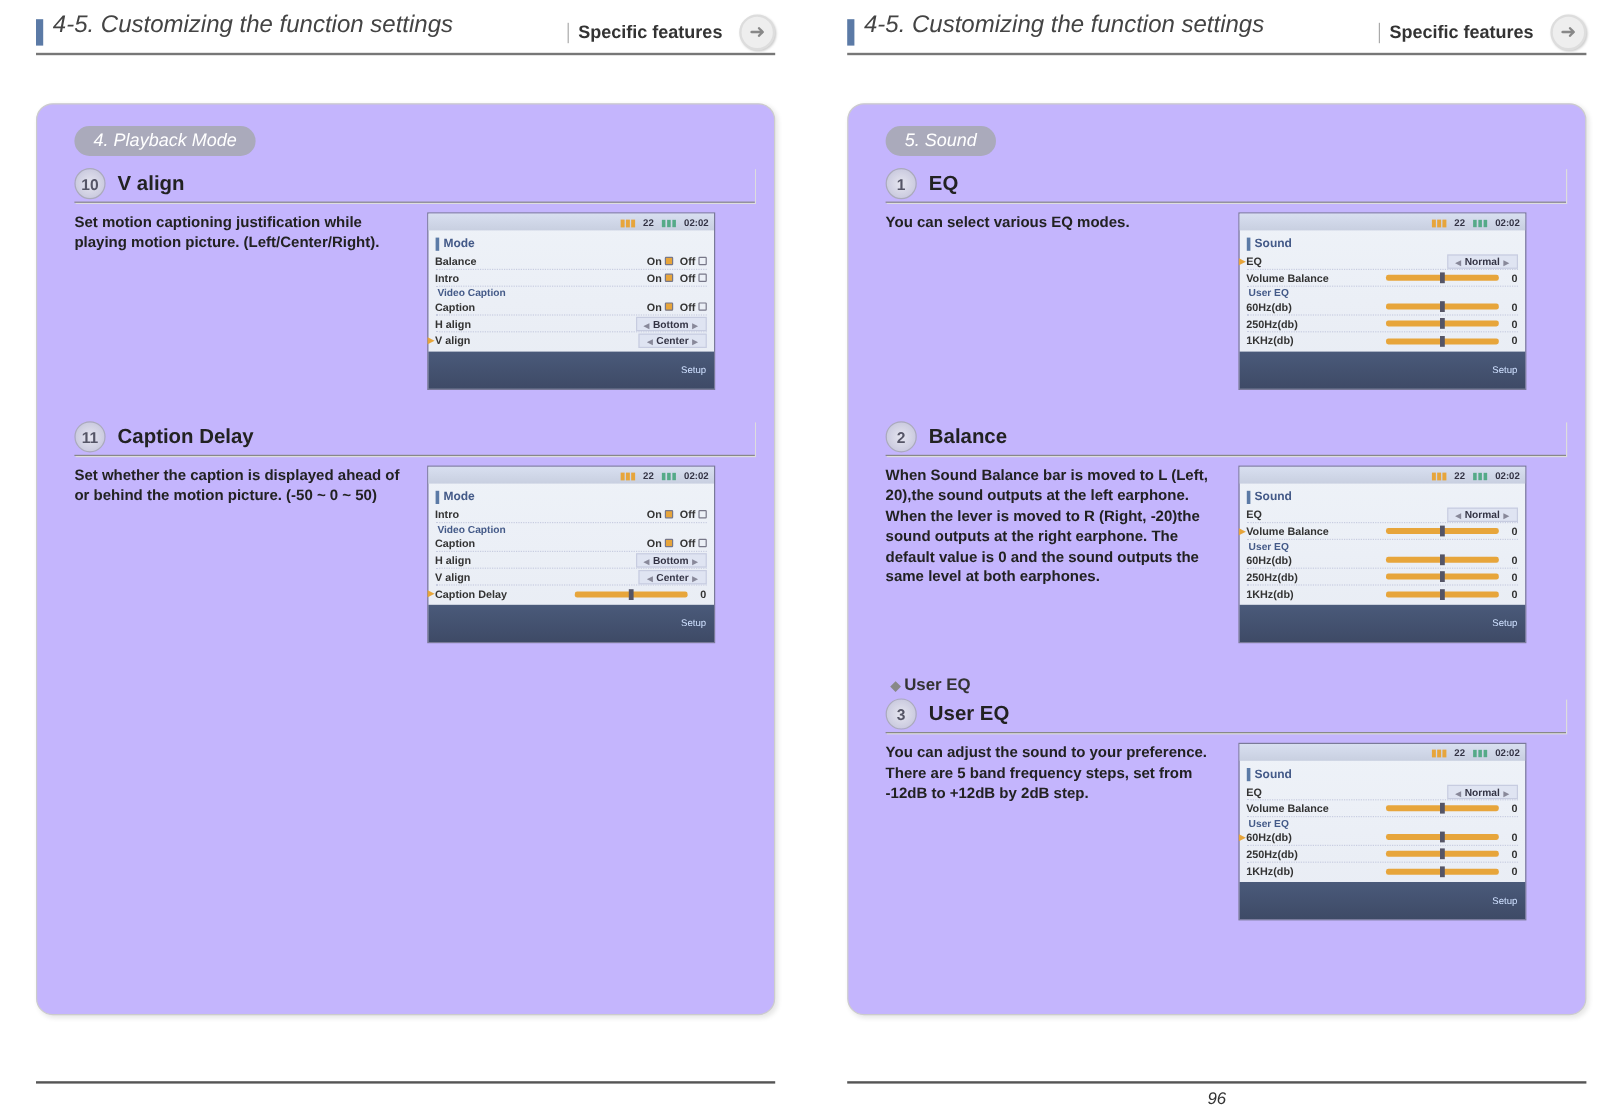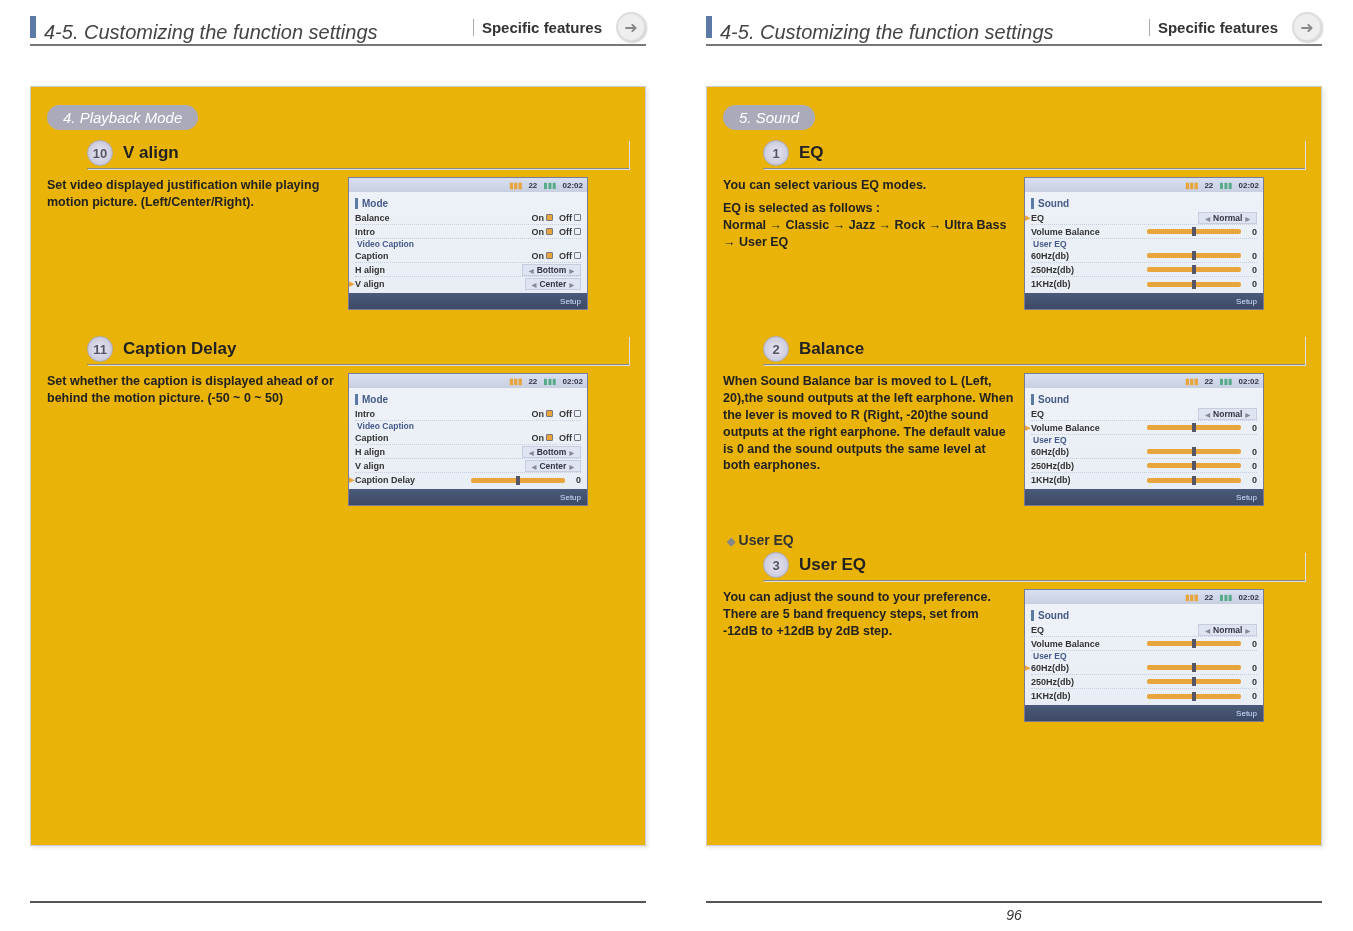--- a/index.html
+++ b/index.html
@@ -1,27 +1,27 @@
 <!DOCTYPE html>
 <html><head>
 <meta charset="utf-8">
 <style>
   * { box-sizing: border-box; margin: 0; padding: 0; }
   body { font-family: Arial, Helvetica, sans-serif; background: #fff; width: 1353px; height: 931px; display: flex; }
   .page { width: 676px; height: 931px; position: relative; padding: 10px 30px; }
   .page-left { border-right: none; }
-  .header { border-bottom: 2px solid #777; display: flex; align-items: flex-end; height: 36px; position: relative; }
+  .header { border-bottom: 2px solid #777; display: flex; align-items: flex-start; height: 36px; position: relative; }
   .header-bar { width: 6px; height: 22px; background: #5b7aa6; margin-right: 8px; align-self: center; }
   .header-title { font-size: 20px; font-style: italic; color: #444; flex: 1; }
   .header-sub { font-size: 15px; font-weight: bold; color: #333; padding: 0 8px; border-left: 1px solid #aaa; align-self: center; }
   .arrow-circ { width: 30px; height: 30px; border-radius: 50%; background: #eee; border: 2px solid #ddd; display: flex; align-items: center; justify-content: center; color: #888; font-size: 16px; margin-left: 6px; align-self: center; box-shadow: 1px 1px 2px #ccc; }
-  .content-frame { margin-top: 40px; border: 1px solid #ccc; border-radius: 0; padding: 18px 16px 20px 16px; min-height: 760px; background: #eab308; box-shadow: 2px 2px 4px rgba(0,0,0,0.1); position: relative; }
+  .content-frame { margin-top: 40px; border: 1px solid #ccc; border-radius: 14px; padding: 18px 16px 20px 31px; min-height: 760px; background: #c4b5fd; box-shadow: 2px 2px 4px rgba(0,0,0,0.1); position: relative; }
   .section-tab { display: inline-block; padding: 4px 16px; background: #aab; color: #fff; font-style: italic; font-size: 15px; border-radius: 14px; margin-bottom: 10px; }
   .subsec { margin-bottom: 26px; }
-  .subsec-head { display: flex; align-items: center; border-bottom: 1px solid #888; padding-bottom: 2px; margin-bottom: 8px; box-shadow: 1px 1px 0 #ddd; margin-left: 40px; }
+  .subsec-head { display: flex; align-items: center; border-bottom: 1px solid #888; padding-bottom: 2px; margin-bottom: 8px; box-shadow: 1px 1px 0 #ddd; }
   .step-badge { width: 26px; height: 26px; border-radius: 50%; background: radial-gradient(circle,#e6e6f0,#c0c0d8); border: 1px solid #aab; display: flex; align-items: center; justify-content: center; font-size: 13px; font-weight: bold; color: #556; margin-right: 10px; }
   .subsec-title { font-size: 17px; font-weight: bold; color: #222; }
   .subsec-body { display: flex; gap: 10px; }
   .subsec-text { font-size: 12.5px; font-weight: bold; color: #222; line-height: 1.35; width: 50%; }
   .screen { width: 240px; border: 1px solid #7a7a99; background: linear-gradient(#eef2f8,#e8ecf4); font-size: 9px; color: #333; position: relative; }
   .scr-top { height: 14px; background: linear-gradient(#d8dff0,#c8cfe0); display: flex; justify-content: flex-end; align-items: center; padding: 0 4px; gap: 6px; font-size: 8px; }
   .scr-top .sig { color: #e7a53b; font-weight: bold; }
   .scr-top .batt { color: #5a8; }
   .scr-top .val { color: #334; font-weight: bold; }
   .scr-body { padding: 4px 6px 2px 6px; }
@@ -34,21 +34,21 @@
   .onoff span { display: flex; align-items: center; gap: 2px; }
   .radio { width: 7px; height: 7px; border: 1px solid #778; border-radius: 1px; display: inline-block; }
   .radio.sel { background: #e7a53b; }
   .valbox { background: #dfe4f2; border: 1px solid #c7cce0; padding: 0 6px; font-size: 8.5px; color: #334; position: relative; }
   .valbox::before { content: "◀"; font-size: 6px; color: #889; margin-right: 3px; }
   .valbox::after { content: "▶"; font-size: 6px; color: #889; margin-left: 3px; }
   .slidebar { flex: 1; display: flex; align-items: center; gap: 4px; margin-left: 6px; }
   .slidebar .track { height: 5px; background: #e7a53b; flex: 1; border-radius: 2px; position: relative; }
   .slidebar .knob { position: absolute; top: -2px; left: 48%; width: 4px; height: 9px; background: #556; }
   .slidebar .num { font-weight: bold; width: 12px; text-align: right; }
-  .scr-footer { height: 16px; background: linear-gradient(#4a5a7a,#3e4a66); color: #cfe0ff; font-size: 8px; display: flex; justify-content: flex-end; align-items: center; padding: 0 6px; }
+  .scr-footer { height: 31px; background: linear-gradient(#4a5a7a,#3e4a66); color: #cfe0ff; font-size: 8px; display: flex; justify-content: flex-end; align-items: center; padding: 0 6px; }
   .hl { position: relative; }
   .hl::before { content: "▶"; position: absolute; left: -6px; font-size: 7px; color: #e7a53b; }
   .user-eq-head { font-size: 14px; font-weight: bold; color: #333; margin: 6px 0 4px 4px; }
   .user-eq-head::before { content: "◆ "; color: #888; font-size: 11px; }
   .footer-line { position: absolute; bottom: 28px; left: 30px; right: 30px; border-top: 2px solid #555; }
   .page-num { position: absolute; bottom: 8px; width: 100%; left: 0; text-align: center; font-style: italic; font-size: 14px; color: #333; }
   .tri-btn { font-size: 10px; color: #444; }
 </style>
 </head>
 <body>
@@ -64,21 +64,21 @@
   <div class="content-frame">
     <div class="section-tab">4. Playback Mode</div>
 
     
     <div class="subsec">
       <div class="subsec-head">
         <div class="step-badge">10</div>
         <div class="subsec-title">V align</div>
       </div>
       <div class="subsec-body">
-        <div class="subsec-text">Set video displayed justification while playing motion picture.
+        <div class="subsec-text">Set motion captioning justification while playing motion picture.
 (Left/Center/Right).</div>
         <div class="screen">
           <div class="scr-top">
             <span class="sig">▮▮▮</span>
             <span class="val">22</span>
             <span class="batt">▮▮▮</span>
             <span class="val">02:02</span>
           </div>
           <div class="scr-body">
             <div class="scr-cat">Mode</div>
@@ -222,22 +222,20 @@
     
     <div class="subsec">
       <div class="subsec-head">
         <div class="step-badge">1</div>
         <div class="subsec-title">EQ</div>
       </div>
       <div class="subsec-body">
         <div class="subsec-text">
           <div>You can select various EQ modes.</div>
           <div style="height:6px"></div>
-          <div style="white-space:pre-line">EQ is selected as follows :
-Normal  → Classic  → Jazz  → Rock  → Ultra Bass  → User EQ</div>
         </div>
         <div class="screen">
           <div class="scr-top">
             <span class="sig">▮▮▮</span>
             <span class="val">22</span>
             <span class="batt">▮▮▮</span>
             <span class="val">02:02</span>
           </div>
           <div class="scr-body">
             <div class="scr-cat">Sound</div>

